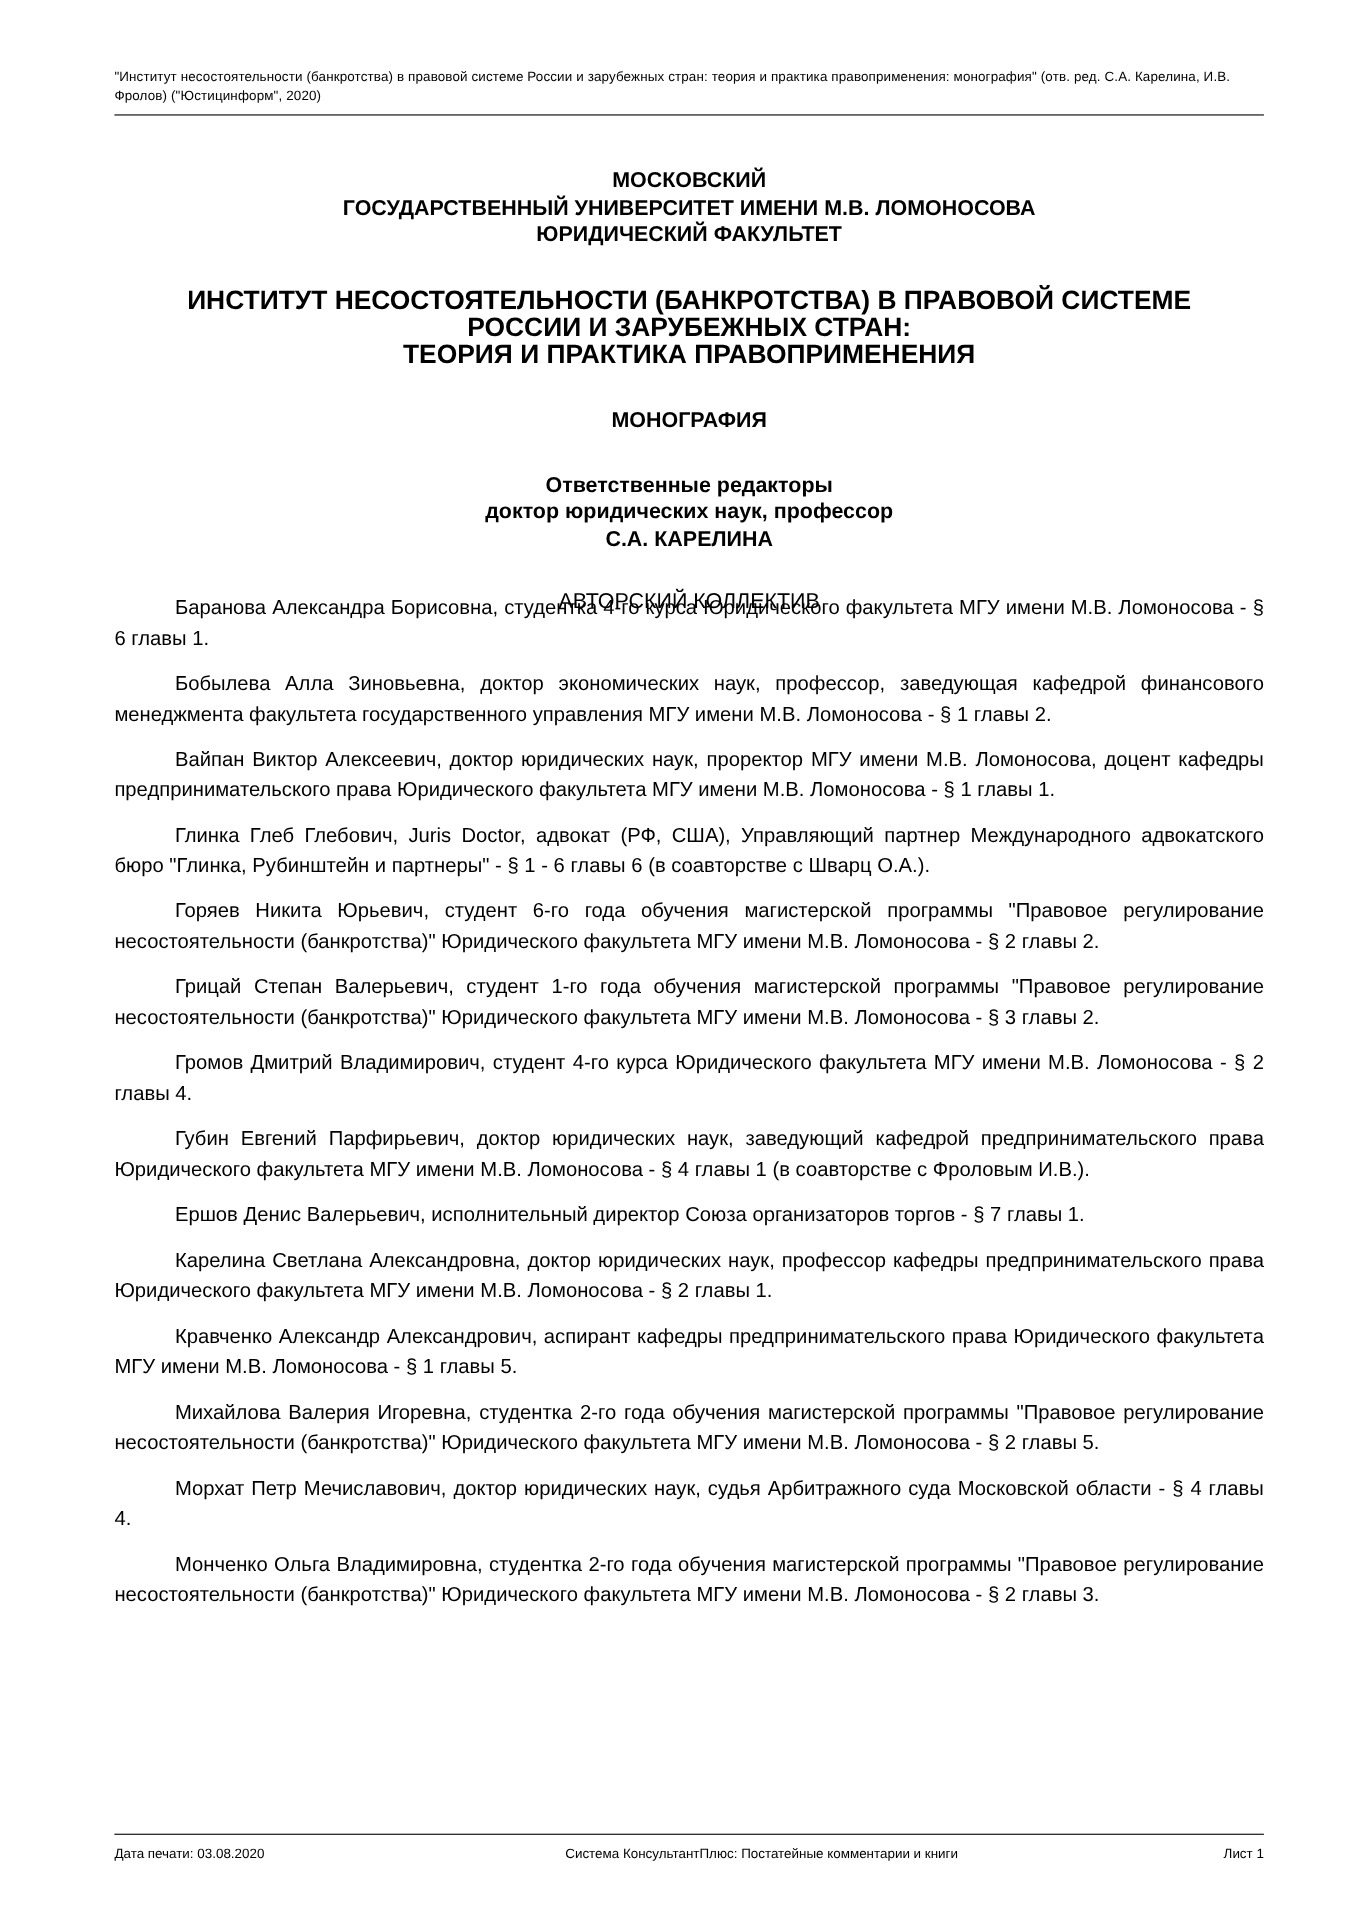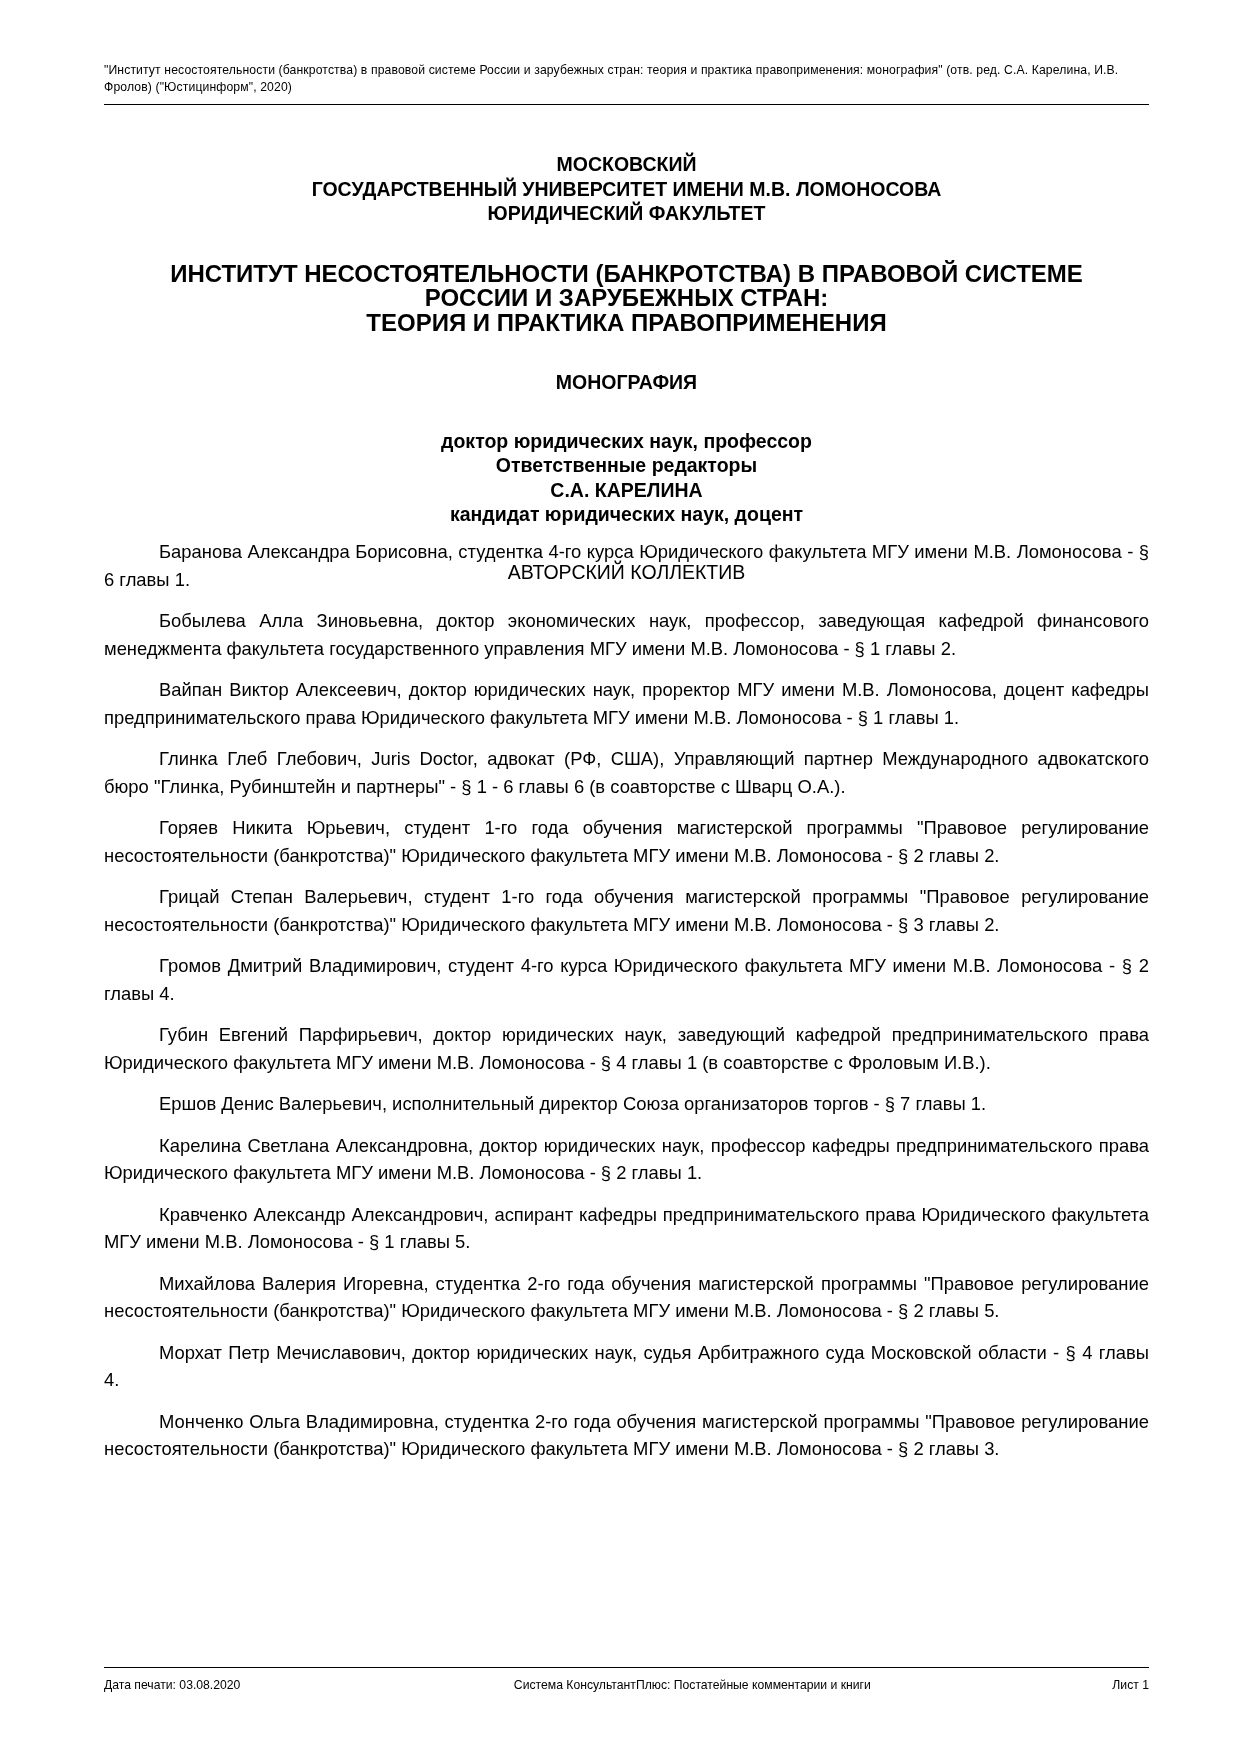--- a/index.html
+++ b/index.html
@@ -156,35 +156,34 @@
 
       <div class="work-title">
         <div>ИНСТИТУТ НЕСОСТОЯТЕЛЬНОСТИ (БАНКРОТСТВА) В ПРАВОВОЙ СИСТЕМЕ</div>
         <div>РОССИИ И ЗАРУБЕЖНЫХ СТРАН:</div>
         <div>ТЕОРИЯ И ПРАКТИКА ПРАВОПРИМЕНЕНИЯ</div>
       </div>
 
       <div class="genre">МОНОГРАФИЯ</div>
 
       <div class="editors">
+        <div>Ответственные редакторы</div>
         <div>доктор юридических наук, профессор</div>
-        <div>Ответственные редакторы</div>
         <div>С.А. КАРЕЛИНА</div>
-        <div>кандидат юридических наук, доцент</div>
       </div>
 
       <div class="collective-heading">АВТОРСКИЙ КОЛЛЕКТИВ</div>
     </div>
 
     <div class="body-block">
         <p class="para">Баранова Александра Борисовна, студентка 4-го курса Юридического факультета МГУ имени М.В. Ломоносова - § 6 главы 1.</p>
         <p class="para">Бобылева Алла Зиновьевна, доктор экономических наук, профессор, заведующая кафедрой финансового менеджмента факультета государственного управления МГУ имени М.В. Ломоносова - § 1 главы 2.</p>
         <p class="para">Вайпан Виктор Алексеевич, доктор юридических наук, проректор МГУ имени М.В. Ломоносова, доцент кафедры предпринимательского права Юридического факультета МГУ имени М.В. Ломоносова - § 1 главы 1.</p>
         <p class="para">Глинка Глеб Глебович, Juris Doctor, адвокат (РФ, США), Управляющий партнер Международного адвокатского бюро "Глинка, Рубинштейн и партнеры" - § 1 - 6 главы 6 (в соавторстве с Шварц О.А.).</p>
-        <p class="para">Горяев Никита Юрьевич, студент 1-го года обучения магистерской программы "Правовое регулирование несостоятельности (банкротства)" Юридического факультета МГУ имени М.В. Ломоносова - § 2 главы 2.</p>
+        <p class="para">Горяев Никита Юрьевич, студент 6-го года обучения магистерской программы "Правовое регулирование несостоятельности (банкротства)" Юридического факультета МГУ имени М.В. Ломоносова - § 2 главы 2.</p>
         <p class="para">Грицай Степан Валерьевич, студент 1-го года обучения магистерской программы "Правовое регулирование несостоятельности (банкротства)" Юридического факультета МГУ имени М.В. Ломоносова - § 3 главы 2.</p>
         <p class="para">Громов Дмитрий Владимирович, студент 4-го курса Юридического факультета МГУ имени М.В. Ломоносова - § 2 главы 4.</p>
         <p class="para">Губин Евгений Парфирьевич, доктор юридических наук, заведующий кафедрой предпринимательского права Юридического факультета МГУ имени М.В. Ломоносова - § 4 главы 1 (в соавторстве с Фроловым И.В.).</p>
         <p class="para">Ершов Денис Валерьевич, исполнительный директор Союза организаторов торгов - § 7 главы 1.</p>
         <p class="para">Карелина Светлана Александровна, доктор юридических наук, профессор кафедры предпринимательского права Юридического факультета МГУ имени М.В. Ломоносова - § 2 главы 1.</p>
         <p class="para">Кравченко Александр Александрович, аспирант кафедры предпринимательского права Юридического факультета МГУ имени М.В. Ломоносова - § 1 главы 5.</p>
         <p class="para">Михайлова Валерия Игоревна, студентка 2-го года обучения магистерской программы "Правовое регулирование несостоятельности (банкротства)" Юридического факультета МГУ имени М.В. Ломоносова - § 2 главы 5.</p>
         <p class="para">Морхат Петр Мечиславович, доктор юридических наук, судья Арбитражного суда Московской области - § 4 главы 4.</p>
         <p class="para">Монченко Ольга Владимировна, студентка 2-го года обучения магистерской программы "Правовое регулирование несостоятельности (банкротства)" Юридического факультета МГУ имени М.В. Ломоносова - § 2 главы 3.</p>
       </div>

